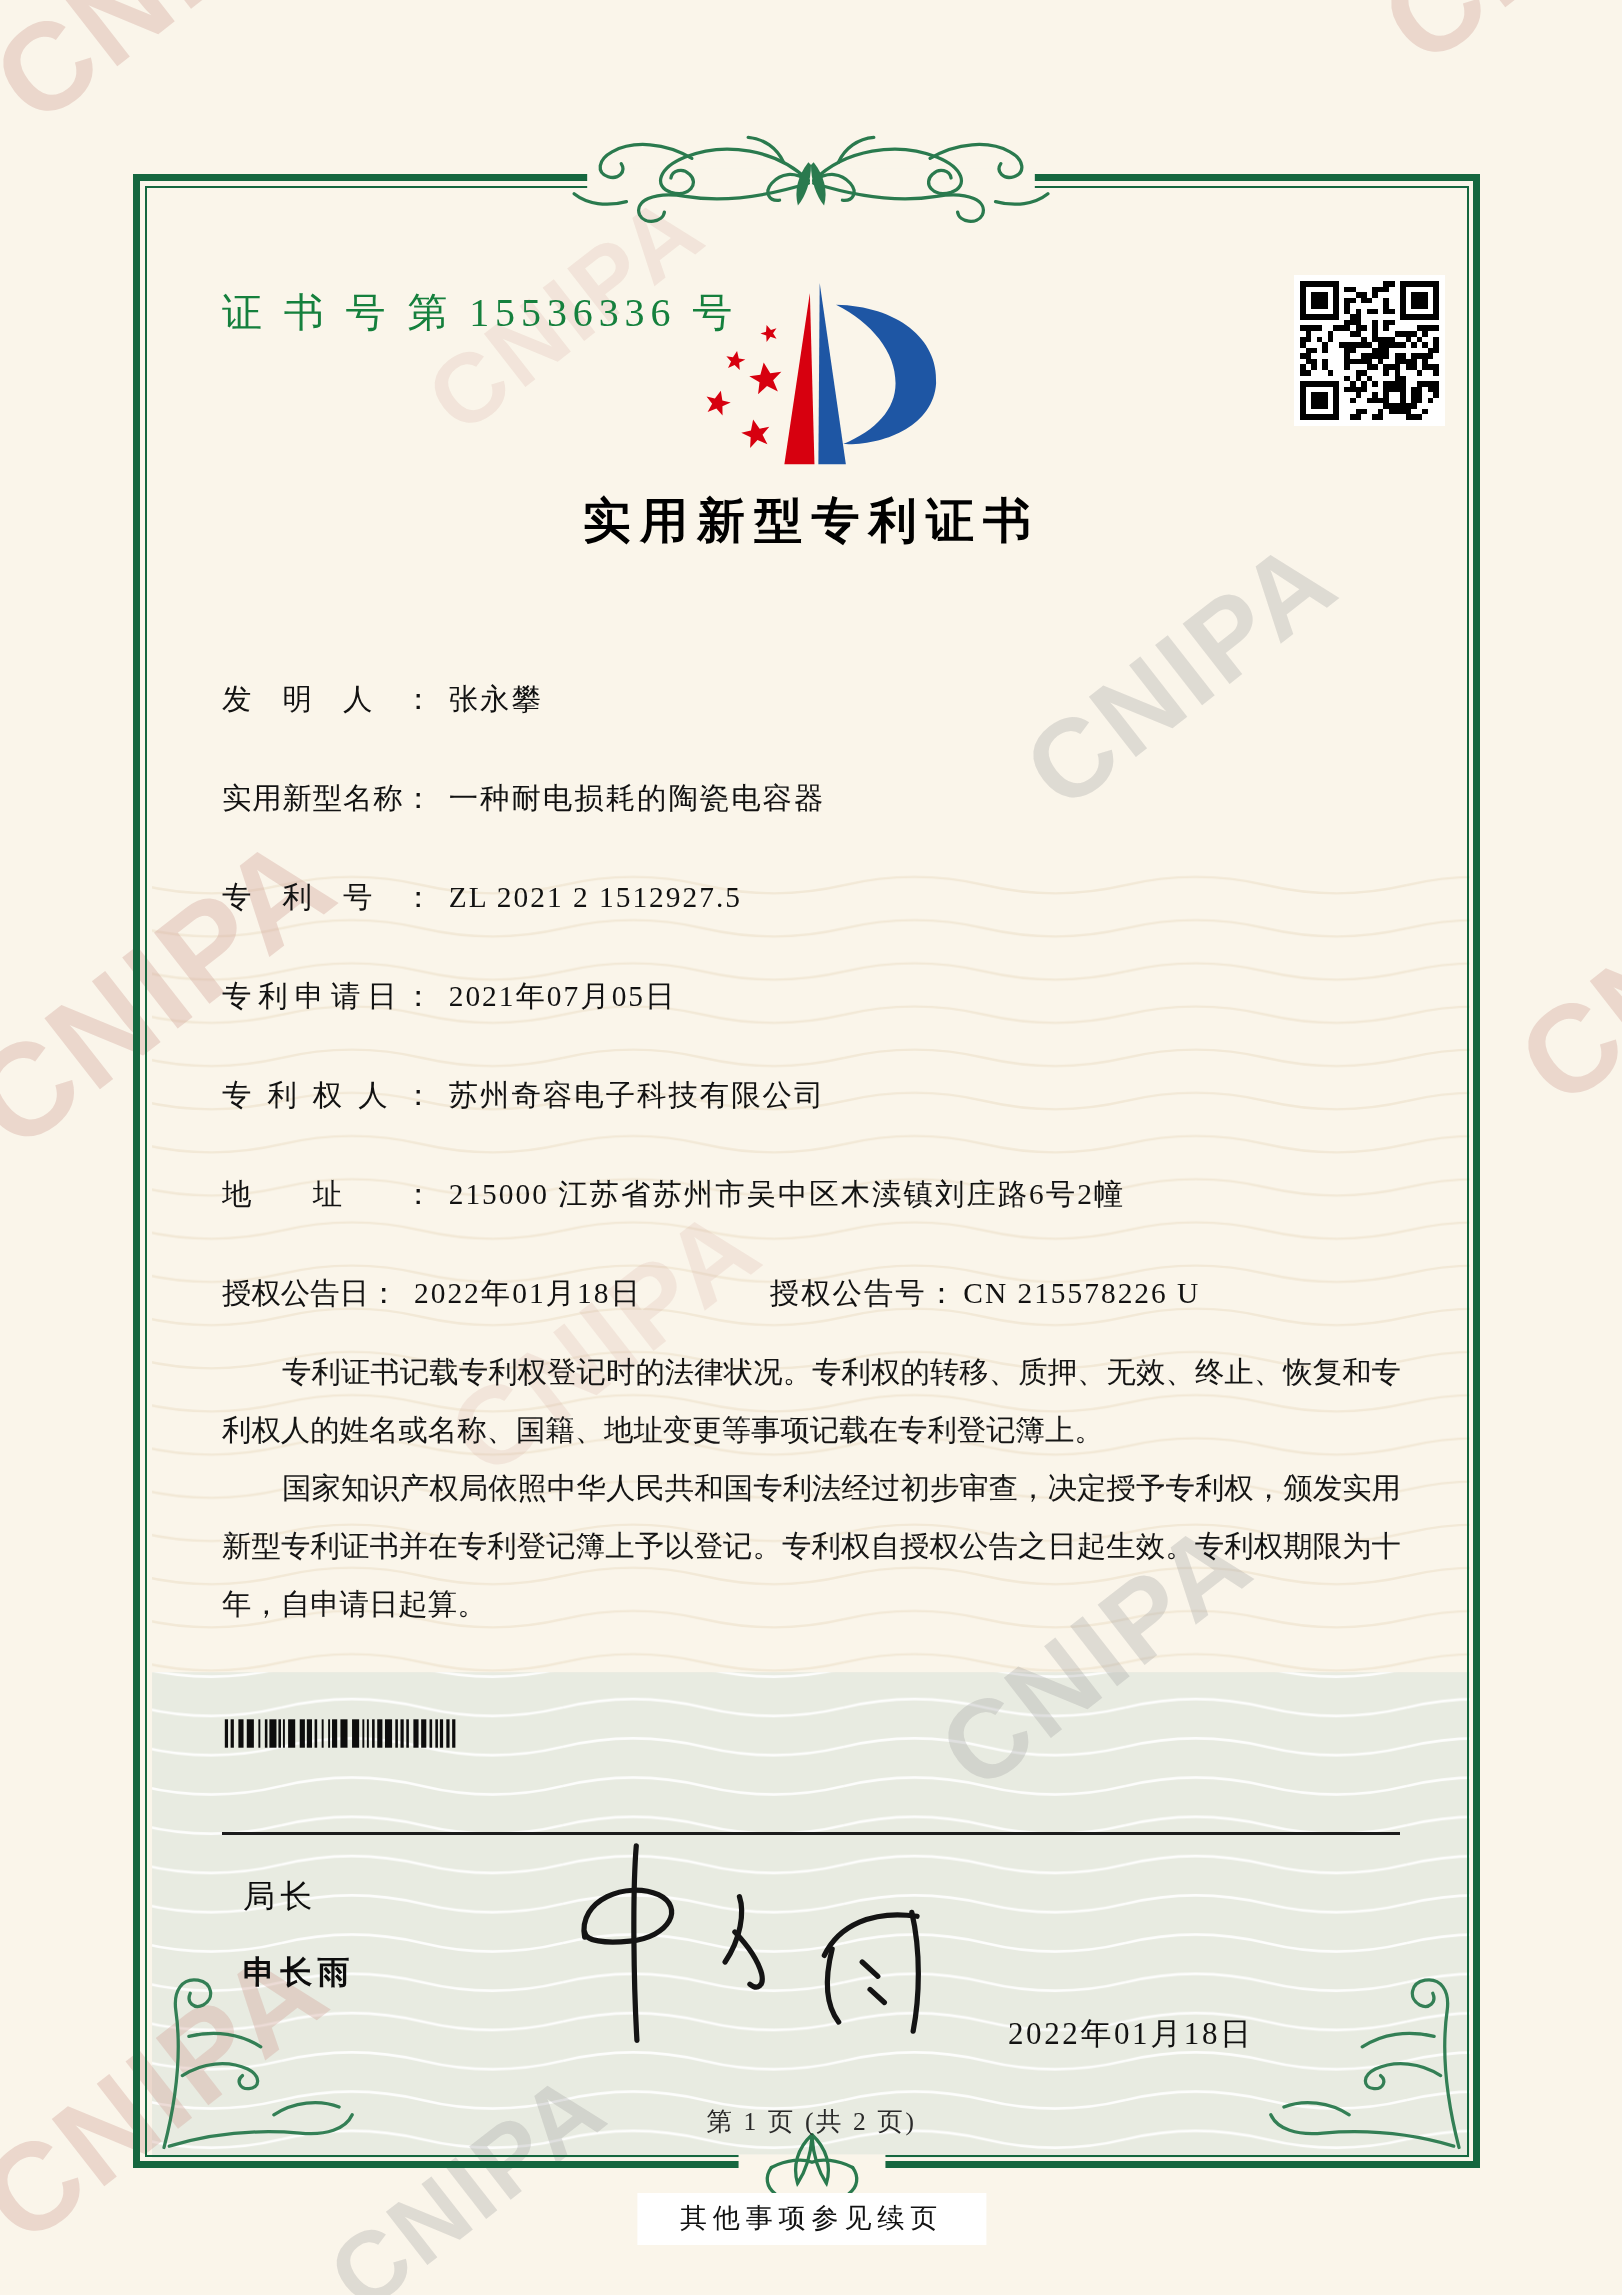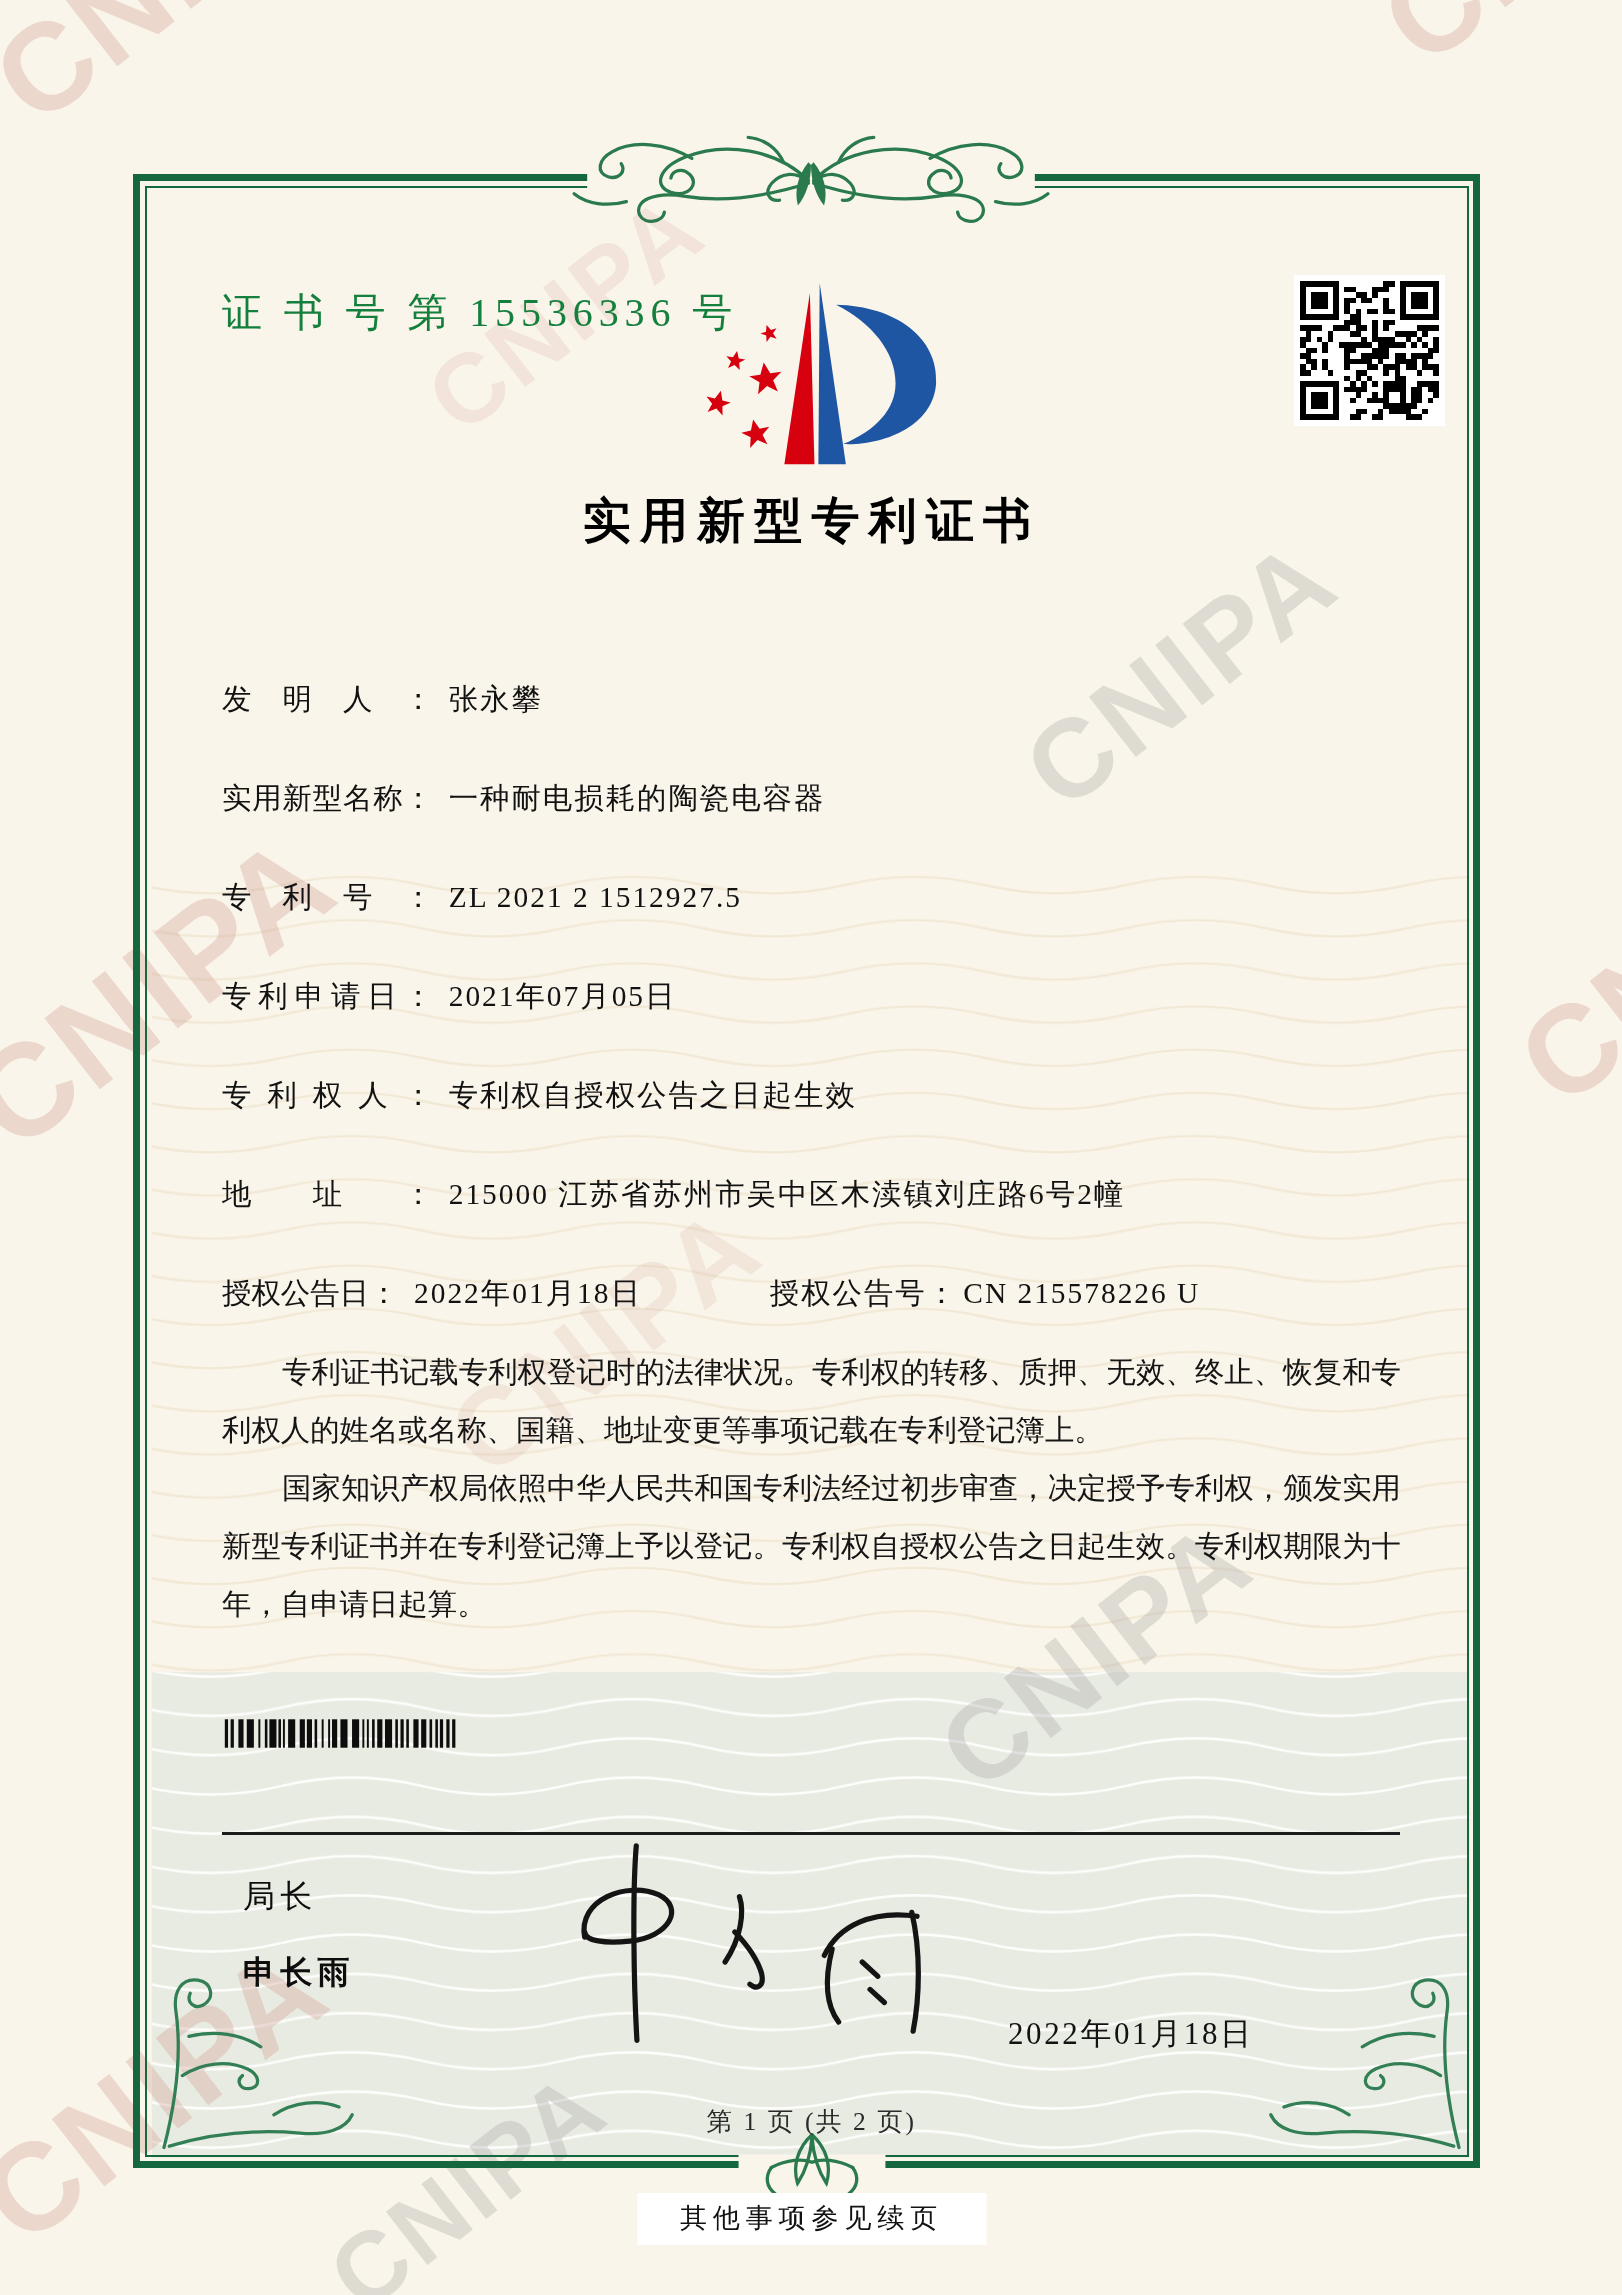--- a/index.html
+++ b/index.html
@@ -386,21 +386,21 @@
     <div class="frow">
       <span class="flabel">实用新型名称：</span><span class="fvalue">一种耐电损耗的陶瓷电容器</span>
     </div>
     <div class="frow">
       <span class="flabel">专利号：</span><span class="fvalue">ZL 2021 2 1512927.5</span>
     </div>
     <div class="frow">
       <span class="flabel">专利申请日：</span><span class="fvalue">2021年07月05日</span>
     </div>
     <div class="frow">
-      <span class="flabel">专利权人：</span><span class="fvalue">专利权自授权公告之日起生效</span>
+      <span class="flabel">专利权人：</span><span class="fvalue">苏州奇容电子科技有限公司</span>
     </div>
     <div class="frow">
       <span class="flabel">地址：</span><span class="fvalue">215000 江苏省苏州市吴中区木渎镇刘庄路6号2幢</span>
     </div>
     <div class="frow">
       <span class="flabel natural">授权公告日：</span><span class="fvalue">2022年01月18日</span><span class="fvalue pair2">授权公告号：</span><span class="fvalue" style="margin-left:5.2px;">CN 215578226 U</span>
     </div>
   </div>
 
   <div class="abs paras">

